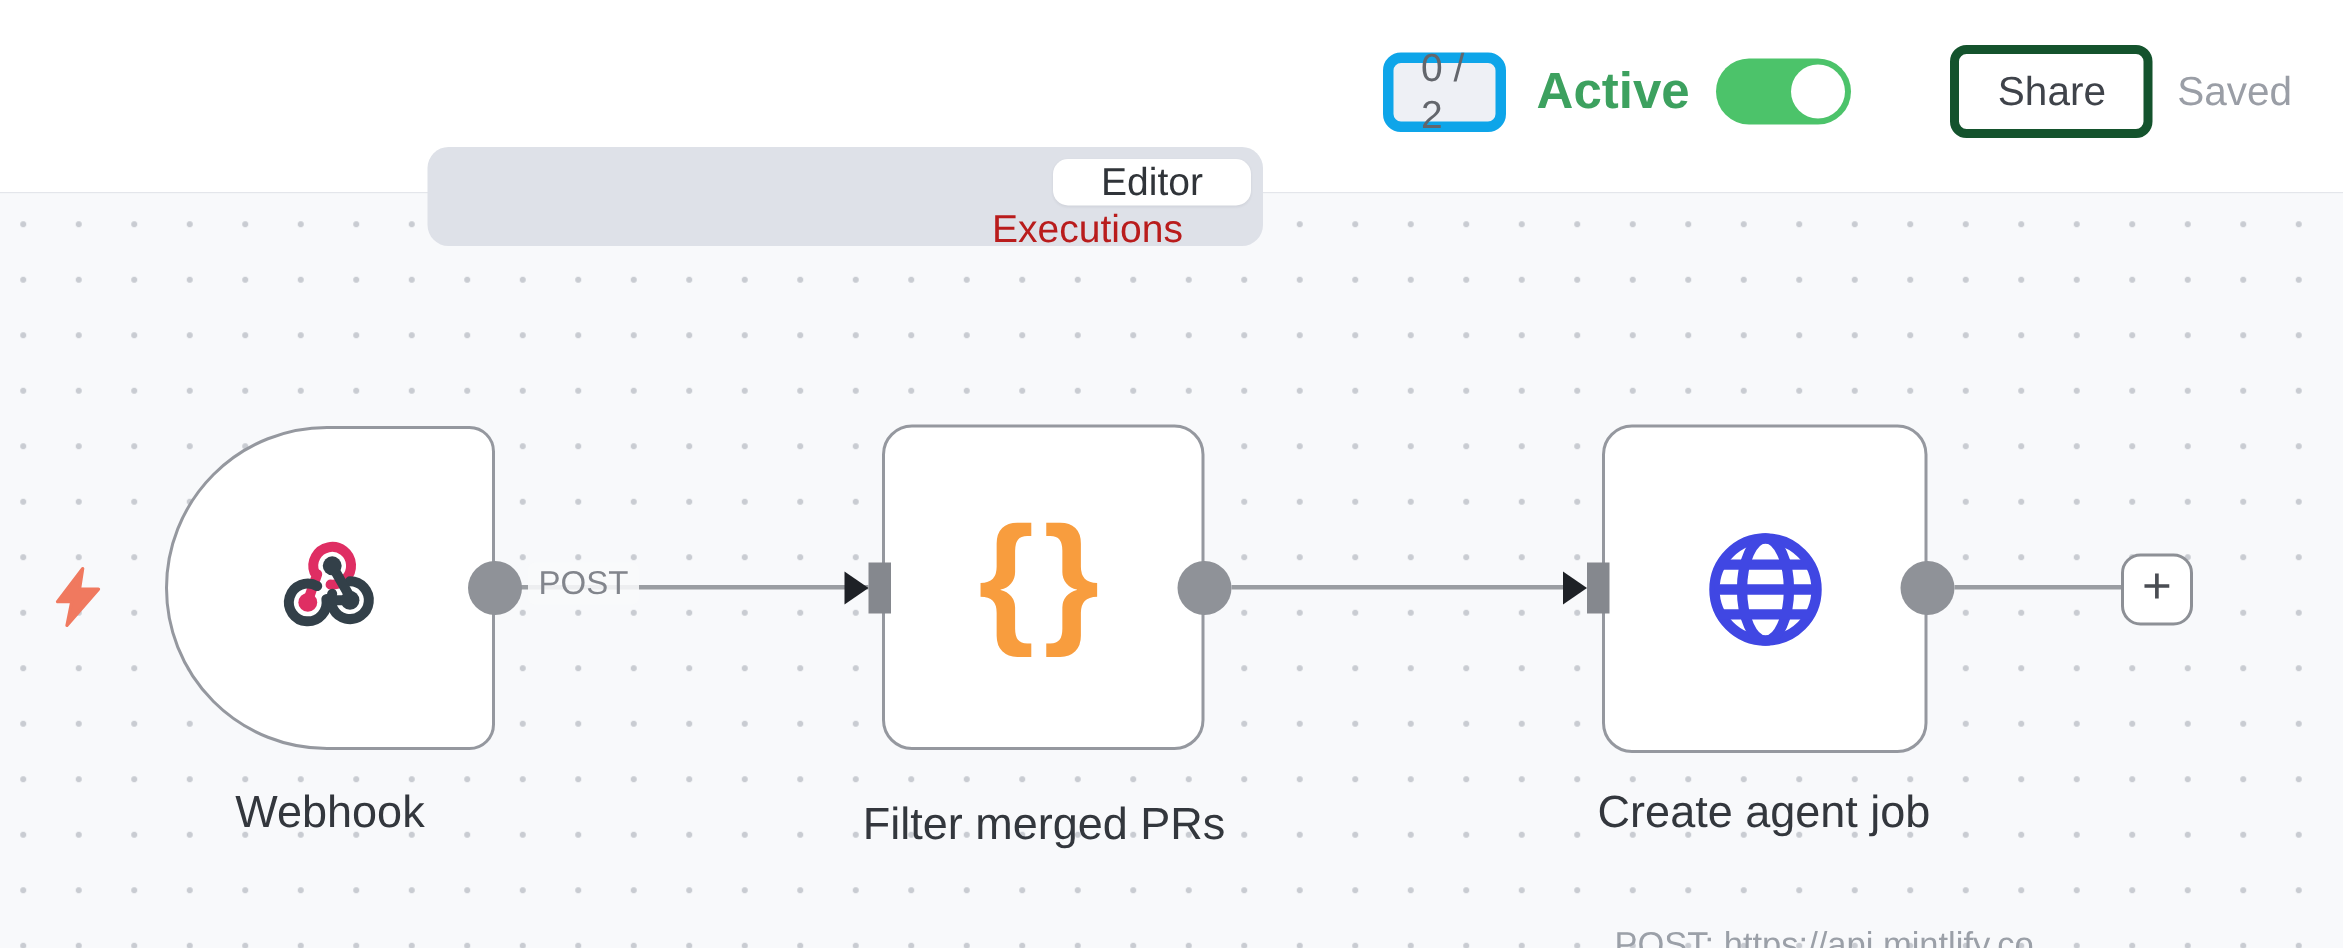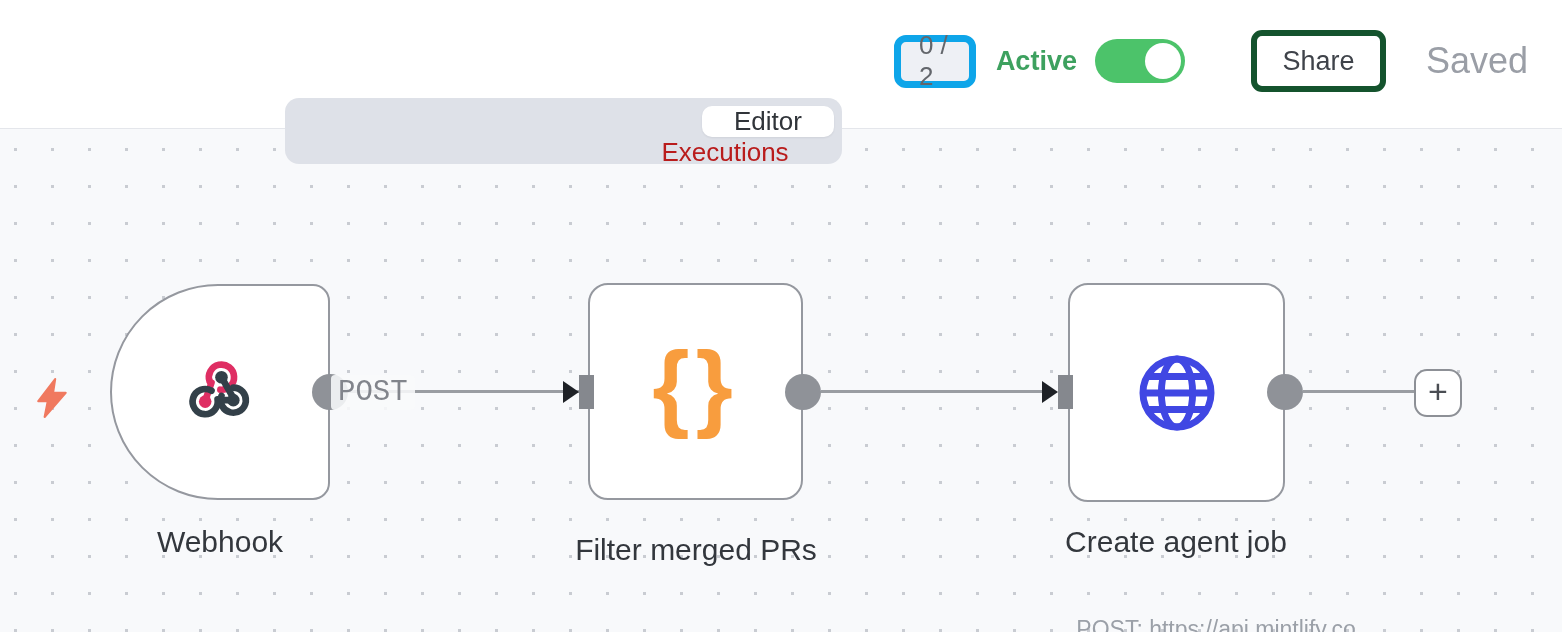--- a/index.html
+++ b/index.html
@@ -3,25 +3,25 @@
 <meta charset="utf-8">
 <style>
   * { margin:0; padding:0; box-sizing:border-box; }
   html,body { width:1562px; height:632px; overflow:hidden; }
   body { font-family:"Liberation Sans","DejaVu Sans",sans-serif; background:#fff; position:relative; }
 
   
   .header { position:absolute; left:0; top:0; width:1562px; height:129px; background:#ffffff; border-bottom:1px solid #e4e6eb; }
   .header-right { position:absolute; top:0; right:34px; height:122px; display:flex; align-items:center; }
   .issues-badge { background:#eef0f5; border:7px solid #0ea5e9; border-radius:12px; width:82px; height:53px; display:flex; align-items:center; justify-content:center; font-size:26px; color:#63666c;padding-left:18px; }
-  .active-label { margin-left:20px; font-size:27px; font-weight:600; color:#3da15f; }
+  .active-label { margin-left:20px; font-size:34px; font-weight:600; color:#3da15f; }
   .toggle { margin-left:18px; width:90px; height:44px; border-radius:22px; background:#4cc36a; position:relative; cursor:pointer; }
   .toggle .knob { position:absolute; top:4px; right:4px; width:36px; height:36px; border-radius:50%; background:#ffffff; }
   .share-btn { margin-left:66px; width:135px; height:62px; background:#ffffff; border:6px solid #14532d; border-radius:11px; font-size:27px; color:#3f434a; font-family:inherit; cursor:pointer; }
-  .saved-label { margin-left:40px; font-size:36px; color:#9a9ea6; }
+  .saved-label { margin-left:16px; font-size:27px; color:#9a9ea6; }
 
   
   .tabs { position:absolute; left:285px; top:98px; width:557px; height:66px; background:#dee1e8; border-radius:14px; display:flex; align-items:flex-end; padding:8px; z-index:20;flex-direction:column; }
   .tab { height:60px; display:flex; align-items:center; justify-content:center; font-size:26px; color:#b91c1c; border-radius:10px; cursor:pointer; }
   .tab-editor { width:132px; background:#ffffff; color:#303439; box-shadow:0 1px 2px rgba(40,44,52,0.08); }
   .tab-executions { width:218px; }
   .tab-evaluations { width:195px; }
 
   
   .canvas { position:absolute; left:0; top:129px; width:1562px; height:503px; background-color:#f8f9fb;
@@ -45,21 +45,21 @@
   .wire-3 { left:1303px; width:111px; }
 
   .out-dot { position:absolute; width:36px; height:36px; border-radius:50%; background:#8f9298; top:245px; z-index:3; cursor:pointer; }
   .dot-webhook { left:312px; } .dot-filter { left:785px; } .dot-http { left:1267px; }
 
   .in-arrow { position:absolute; width:0; height:0; border-top:11px solid transparent; border-bottom:11px solid transparent; border-left:16px solid #1e2126; top:252px; z-index:3; }
   .arrow-filter { left:563px; } .arrow-http { left:1042px; }
   .in-port { position:absolute; width:15px; height:34px; background:#85888e; top:246px; z-index:3; cursor:pointer; }
   .port-filter { left:579px; } .port-http { left:1058px; }
 
-  .conn-label { position:absolute; left:331px; top:246px; padding:1px 7px; font-size:29px; color:#82858c; background:rgba(248,249,251,0.88); border-radius:4px; z-index:3;font-family:Liberation Mono, monospace; }
+  .conn-label { position:absolute; left:352px; top:246px; padding:1px 7px; font-size:22px; color:#82858c; background:rgba(248,249,251,0.88); border-radius:4px; z-index:3; }
 
   .add-btn { position:absolute; left:1414px; top:240px; width:48px; height:48px; background:#ffffff; border:2.5px solid #8d9096; border-radius:13px; display:flex; align-items:center; justify-content:center; font-size:34px; font-weight:300; color:#4a4d53; z-index:2; cursor:pointer; padding-bottom:3px; }
 
   .bolt { position:absolute; left:37px; top:249px; width:30px; height:40px; z-index:2; }
 
   .braces { font-size:96px; font-weight:600; color:#f89d3e; letter-spacing:6px; display:flex; line-height:1; padding-bottom:12px; }
 </style>
 </head>
 <body>
 

